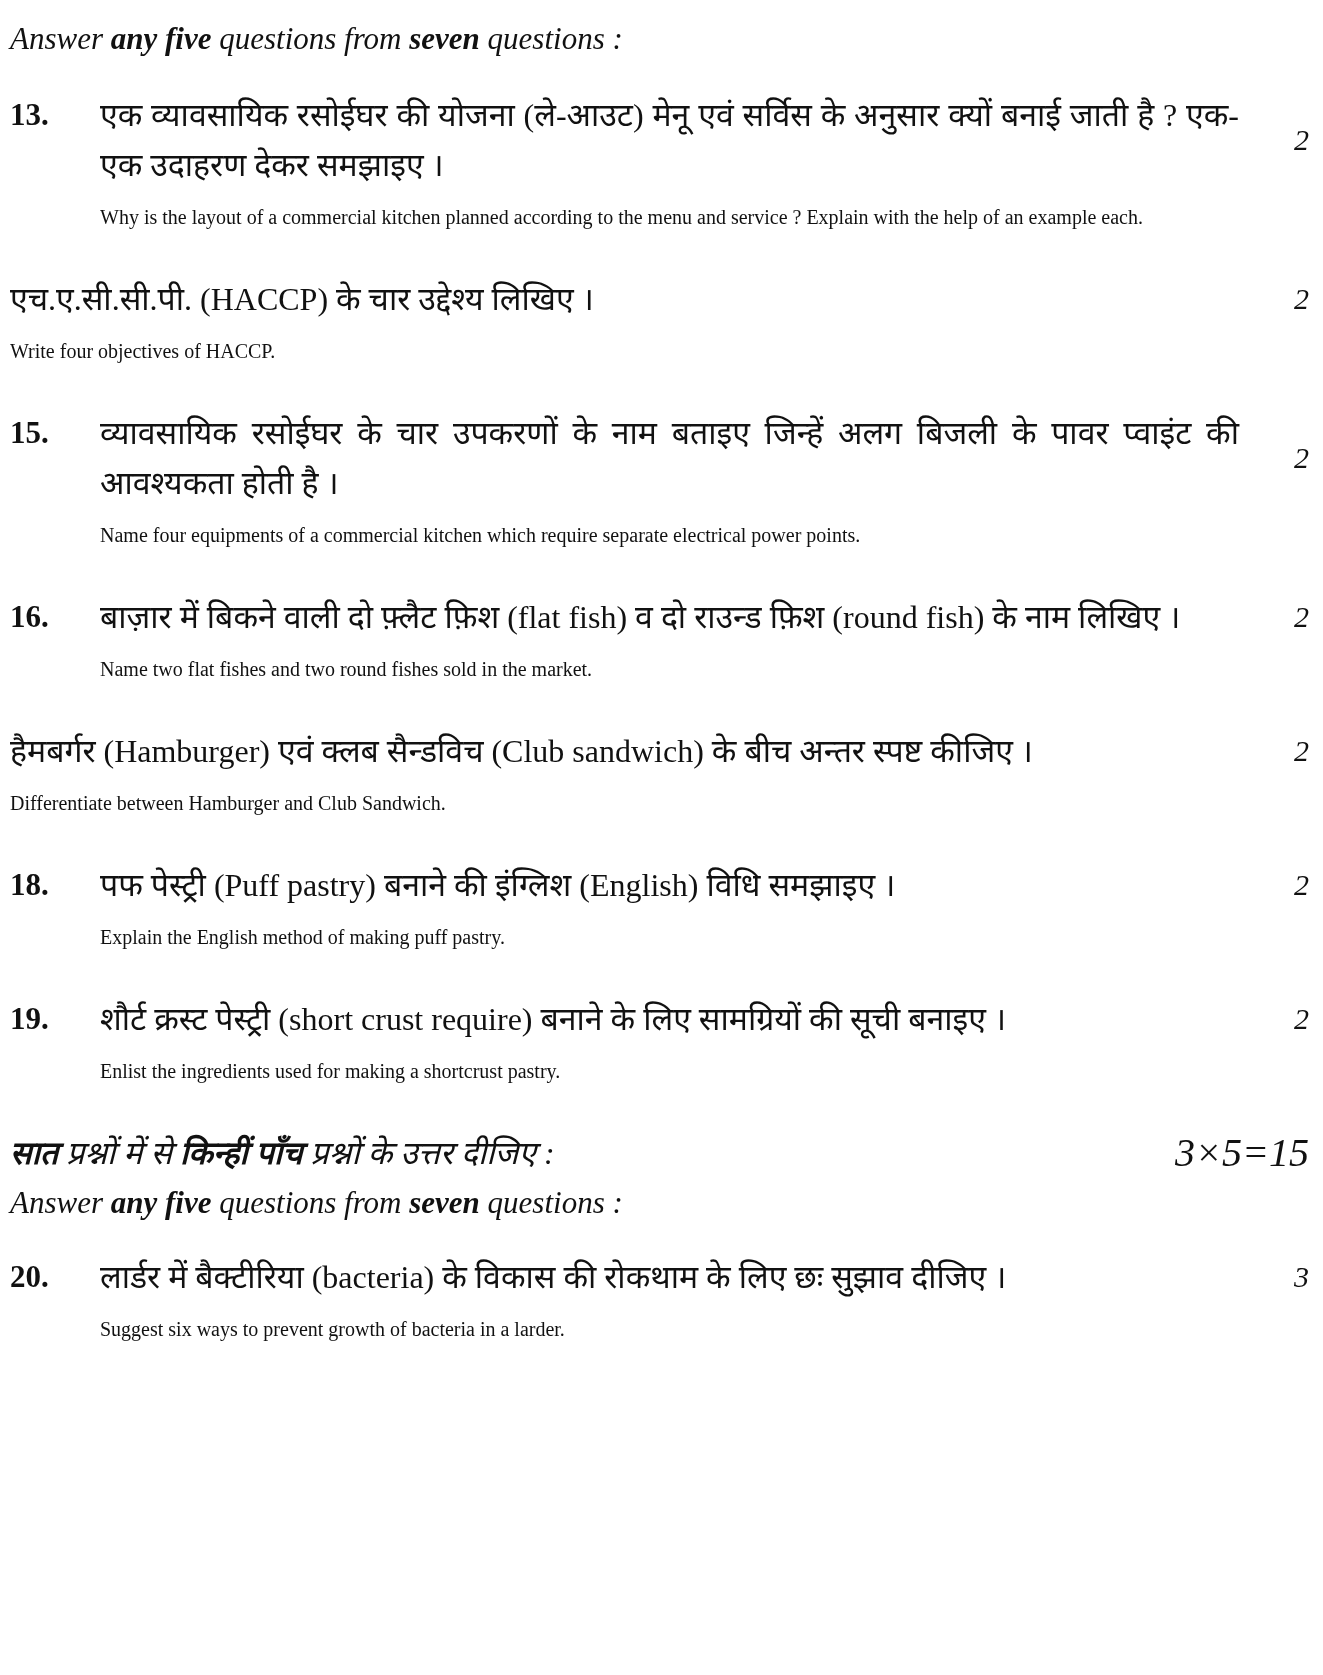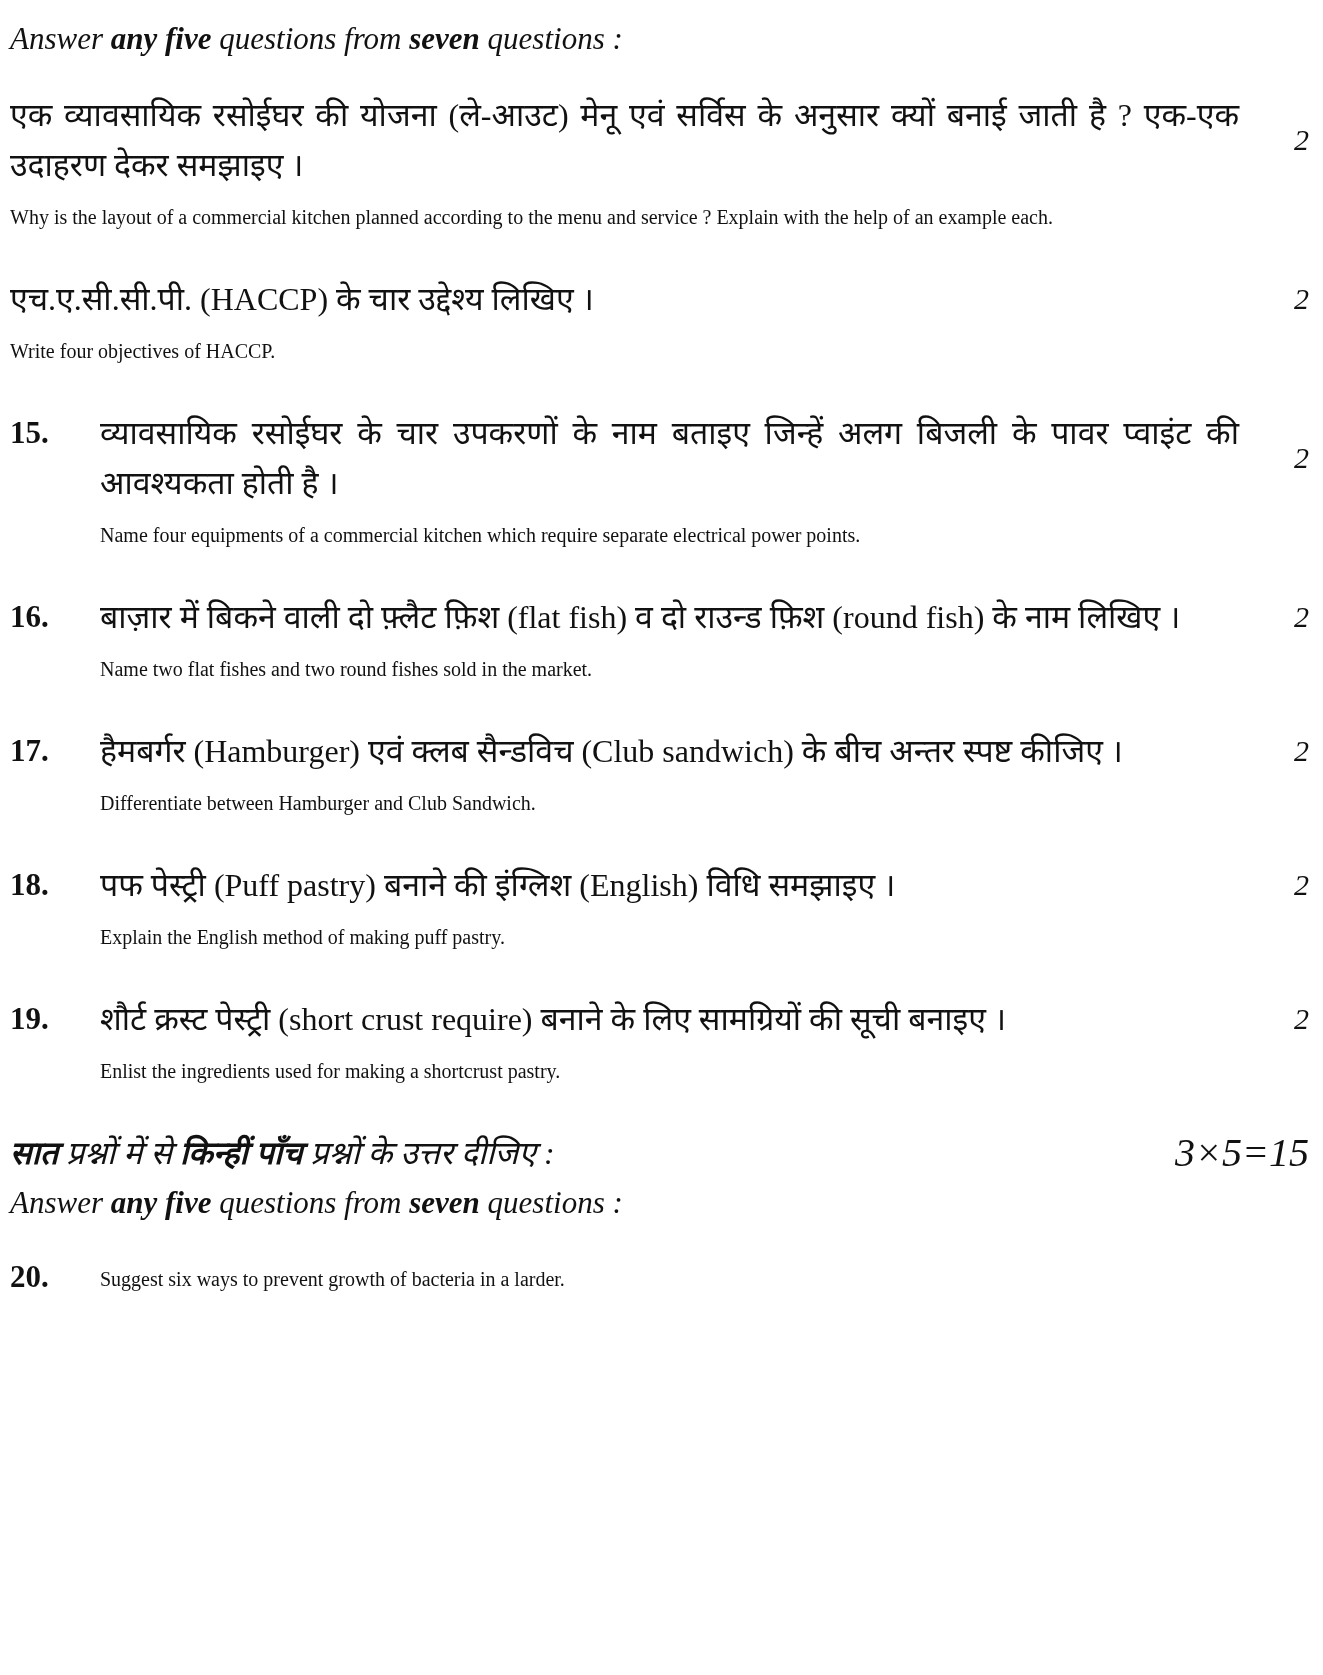--- a/index.html
+++ b/index.html
@@ -71,20 +71,21 @@
     line-height: 50px;
   }
   .instruction-en.second { margin-top: 0; margin-bottom: 24px; }
 </style>
 </head>
 <body>
 
 <div class="instruction-en"><span>Answer </span><span class="b">any five</span><span> questions from </span><span class="b">seven</span><span> questions :</span></div>
 
 <div class="question">
+  <div class="qnum">13.</div>
   <div class="qbody">
     <div class="qtop">
       <div class="hindi">एक व्यावसायिक रसोईघर की योजना (ले-आउट) मेनू एवं सर्विस के अनुसार क्यों बनाई जाती है ? एक-एक उदाहरण देकर समझाइए ।</div>
       <div class="marks">2</div>
     </div>
     <div class="english">Why is the layout of a commercial kitchen planned according to the menu and service ? Explain with the help of an example each.</div>
   </div>
 </div>
 
 <div class="question">
@@ -113,21 +114,20 @@
   <div class="qbody">
     <div class="qtop">
       <div class="hindi">बाज़ार में बिकने वाली दो फ़्लैट फ़िश (flat fish) व दो राउन्ड फ़िश (round fish) के नाम लिखिए ।</div>
       <div class="marks">2</div>
     </div>
     <div class="english">Name two flat fishes and two round fishes sold in the market.</div>
   </div>
 </div>
 
 <div class="question">
-  <div class="qnum">17.</div>
   <div class="qbody">
     <div class="qtop">
       <div class="hindi">हैमबर्गर (Hamburger) एवं क्लब सैन्डविच (Club sandwich) के बीच अन्तर स्पष्ट कीजिए ।</div>
       <div class="marks">2</div>
     </div>
     <div class="english">Differentiate between Hamburger and Club Sandwich.</div>
   </div>
 </div>
 
 <div class="question">
@@ -155,15 +155,19 @@
 <div class="section-head">
   <div class="hi"><span class="b">सात</span><span> प्रश्नों में से </span><span class="b">किन्हीं पाँच</span><span> प्रश्नों के उत्तर दीजिए :</span></div>
   <div class="scheme">3×5=15</div>
 </div>
 
 <div class="instruction-en second"><span>Answer </span><span class="b">any five</span><span> questions from </span><span class="b">seven</span><span> questions :</span></div>
 
 <div class="question">
   <div class="qnum">20.</div>
   <div class="qbody">
+    <div class="qtop">
+      <div class="hindi">लार्डर में बैक्टीरिया (bacteria) के विकास की रोकथाम के लिए छः सुझाव दीजिए ।</div>
+      <div class="marks">3</div>
+    </div>
     <div class="english">Suggest six ways to prevent growth of bacteria in a larder.</div>
   </div>
 </div>
 
 </body></html>

